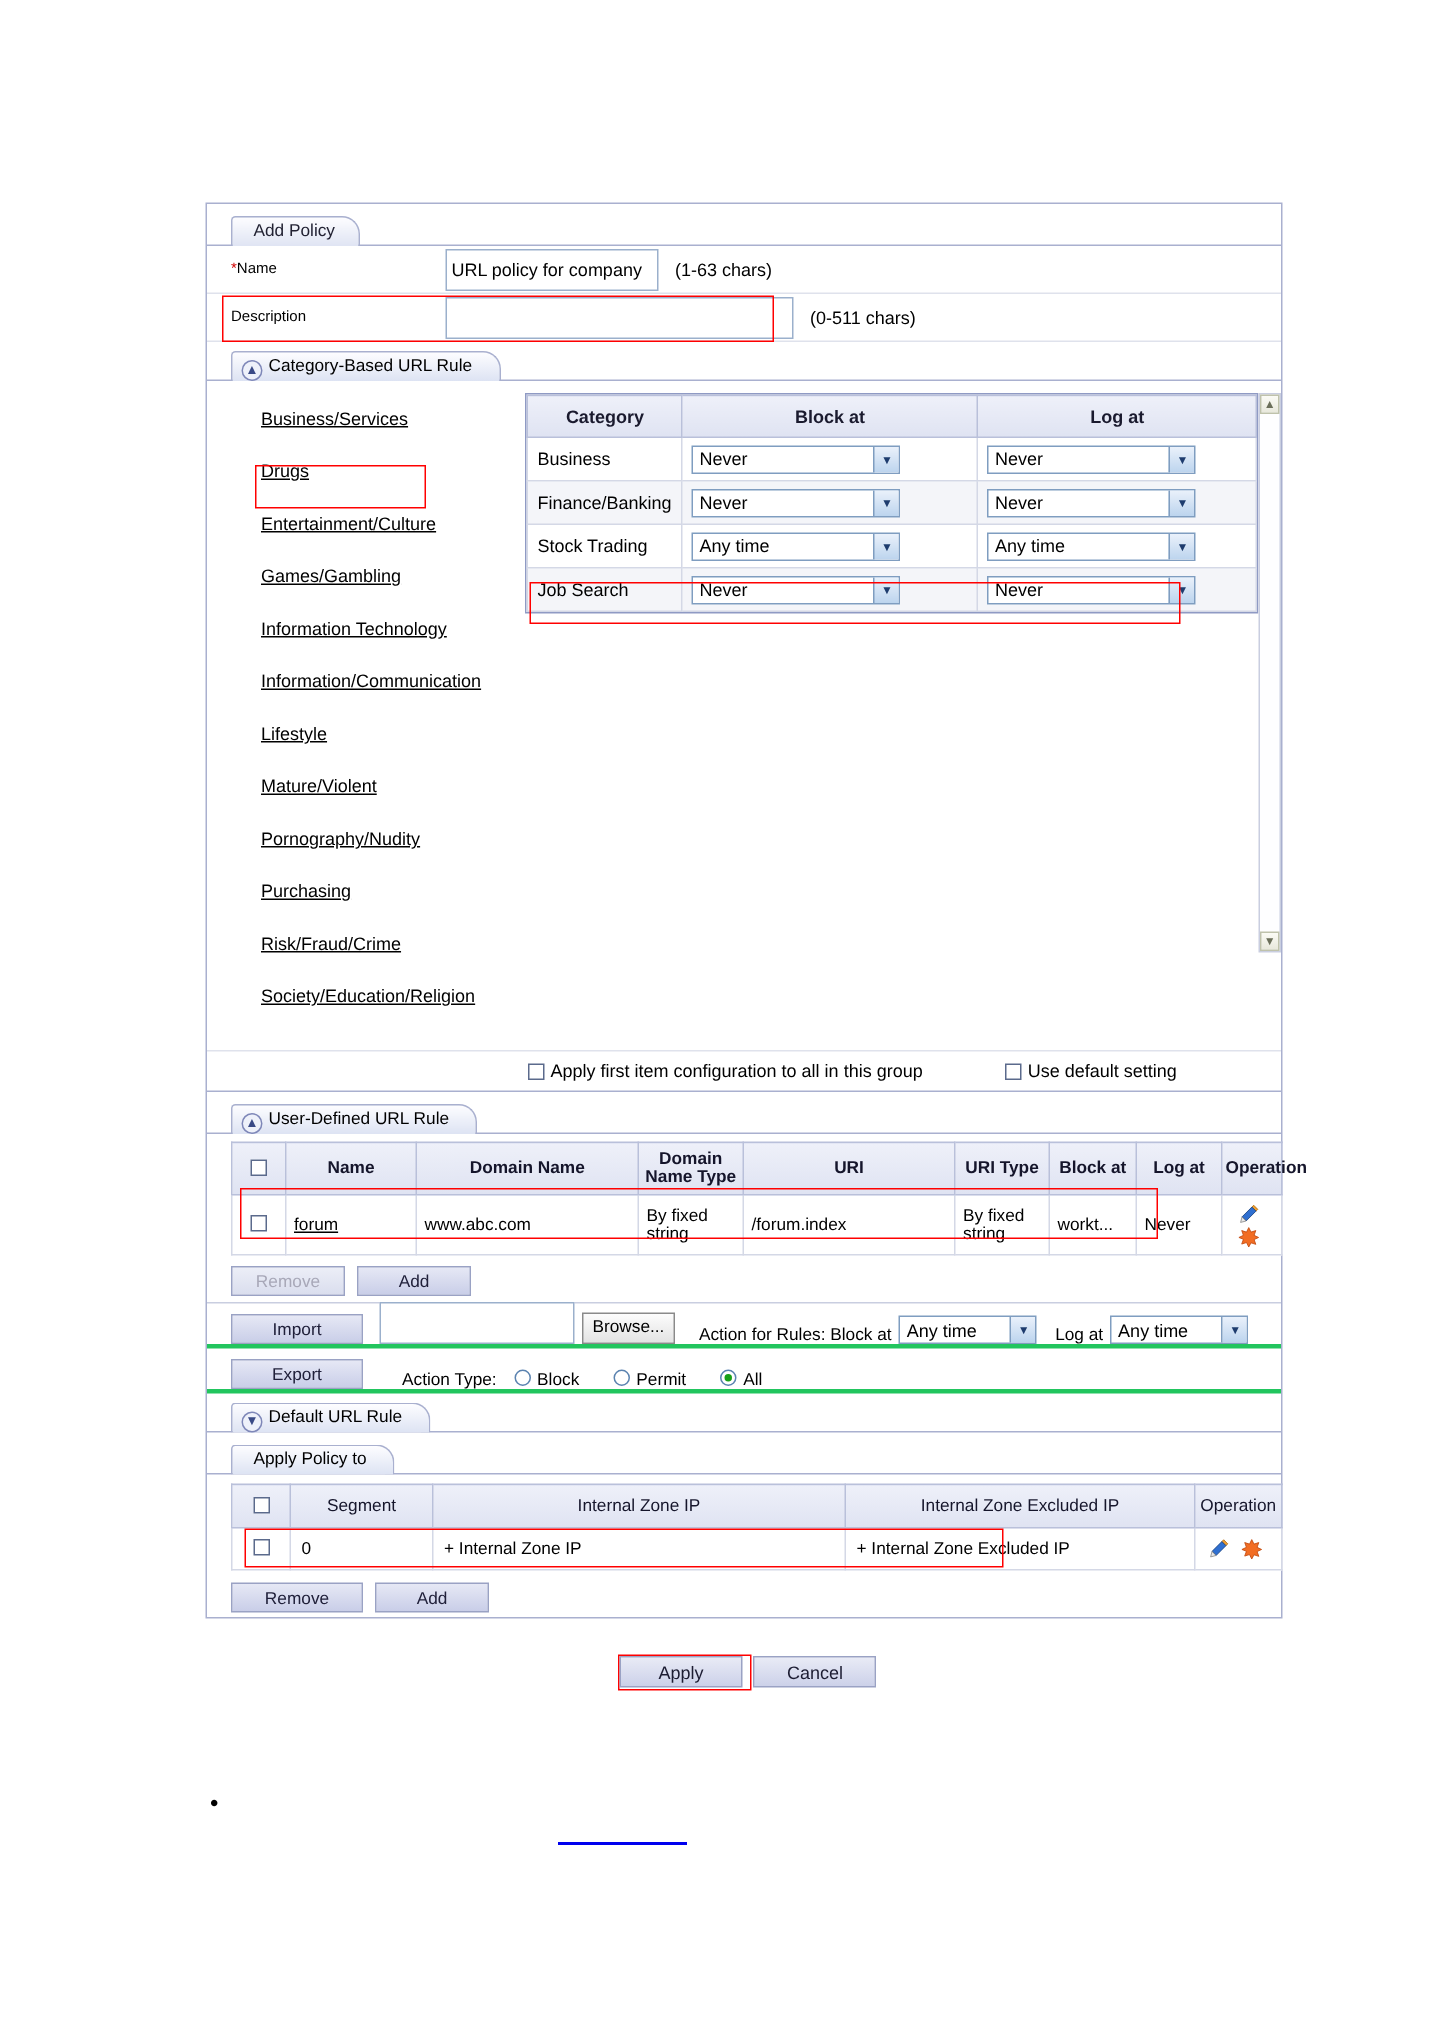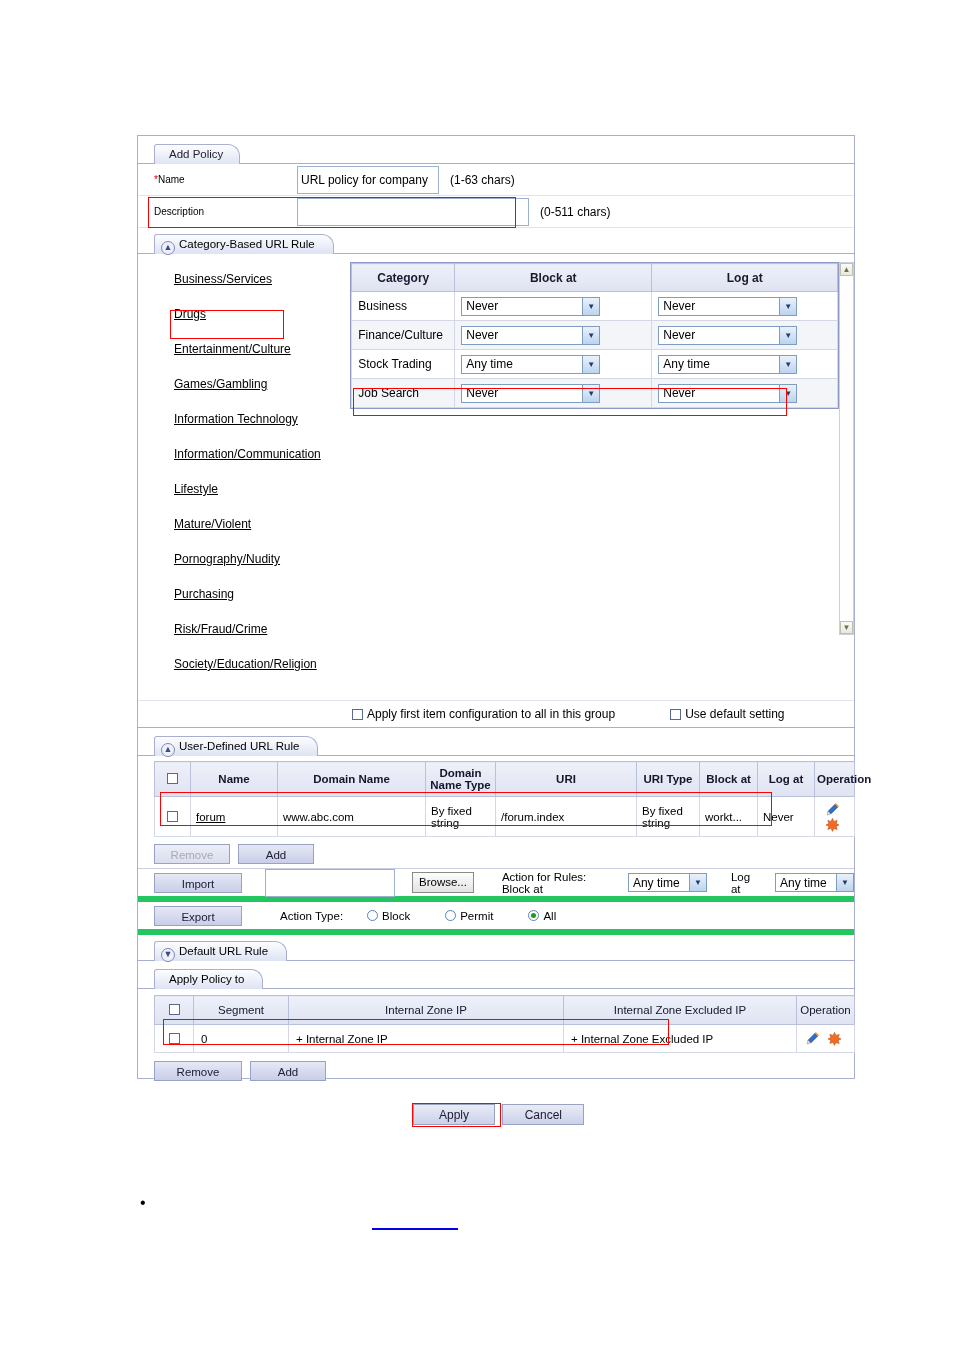--- a/index.html
+++ b/index.html
@@ -92,22 +92,22 @@
   .lnk{color:#000;text-decoration:underline;}
   .ico{display:inline-block;width:15px;height:15px;vertical-align:-3px;margin-right:4px;}
 
   
   .btn{display:inline-block;height:20px;line-height:20px;min-width:76px;text-align:center;
        font-size:11.5px;background:linear-gradient(#e6e8f5,#c9cee8);
        border:1px solid #9aa2c4;color:#20203a;box-sizing:border-box;}
   .btn.dis{color:#a8a8b8;background:linear-gradient(#eceef7,#dadeee);}
   .btnrow{display:flex;align-items:center;gap:8px;height:28px;padding-left:16px;
           border-bottom:1px solid #c9cee0;}
-  .iorow{display:flex;align-items:center;height:27px;padding-left:16px;
-         border-bottom:6px solid #22c55e;gap:12px;}
+  .iorow{display:flex;align-items:flex-end;height:27px;padding-left:16px;
+         border-bottom:3px solid #22c55e;gap:0;}
   .browse{display:inline-block;height:19px;line-height:18px;padding:0 6px;font-size:11.5px;
           background:linear-gradient(#fcfcfc,#e3e3e3);border:1px solid #8a8a8a;}
 
   .radio{width:11px;height:11px;border:1px solid #5b83b0;border-radius:50%;
          display:inline-block;vertical-align:-1px;background:#fff;margin-right:4px;
          box-sizing:border-box;position:relative;}
   .radio.on::after{content:"";position:absolute;left:2px;top:2px;width:5px;height:5px;
          border-radius:50%;background:#17a017;}
 
   
@@ -197,21 +197,21 @@
                     </span>
                   </td>
                   <td>
                     <span class="selbox">
                       <span>Never</span>
                       <span class="selarrow">▼</span>
                     </span>
                   </td>
                 </tr>
                 <tr class="alt">
-                  <td>Finance/Culture</td>
+                  <td>Finance/Banking</td>
                   <td>
                     <span class="selbox">
                       <span>Never</span>
                       <span class="selarrow">▼</span>
                     </span>
                   </td>
                   <td>
                     <span class="selbox">
                       <span>Never</span>
                       <span class="selarrow">▼</span>

